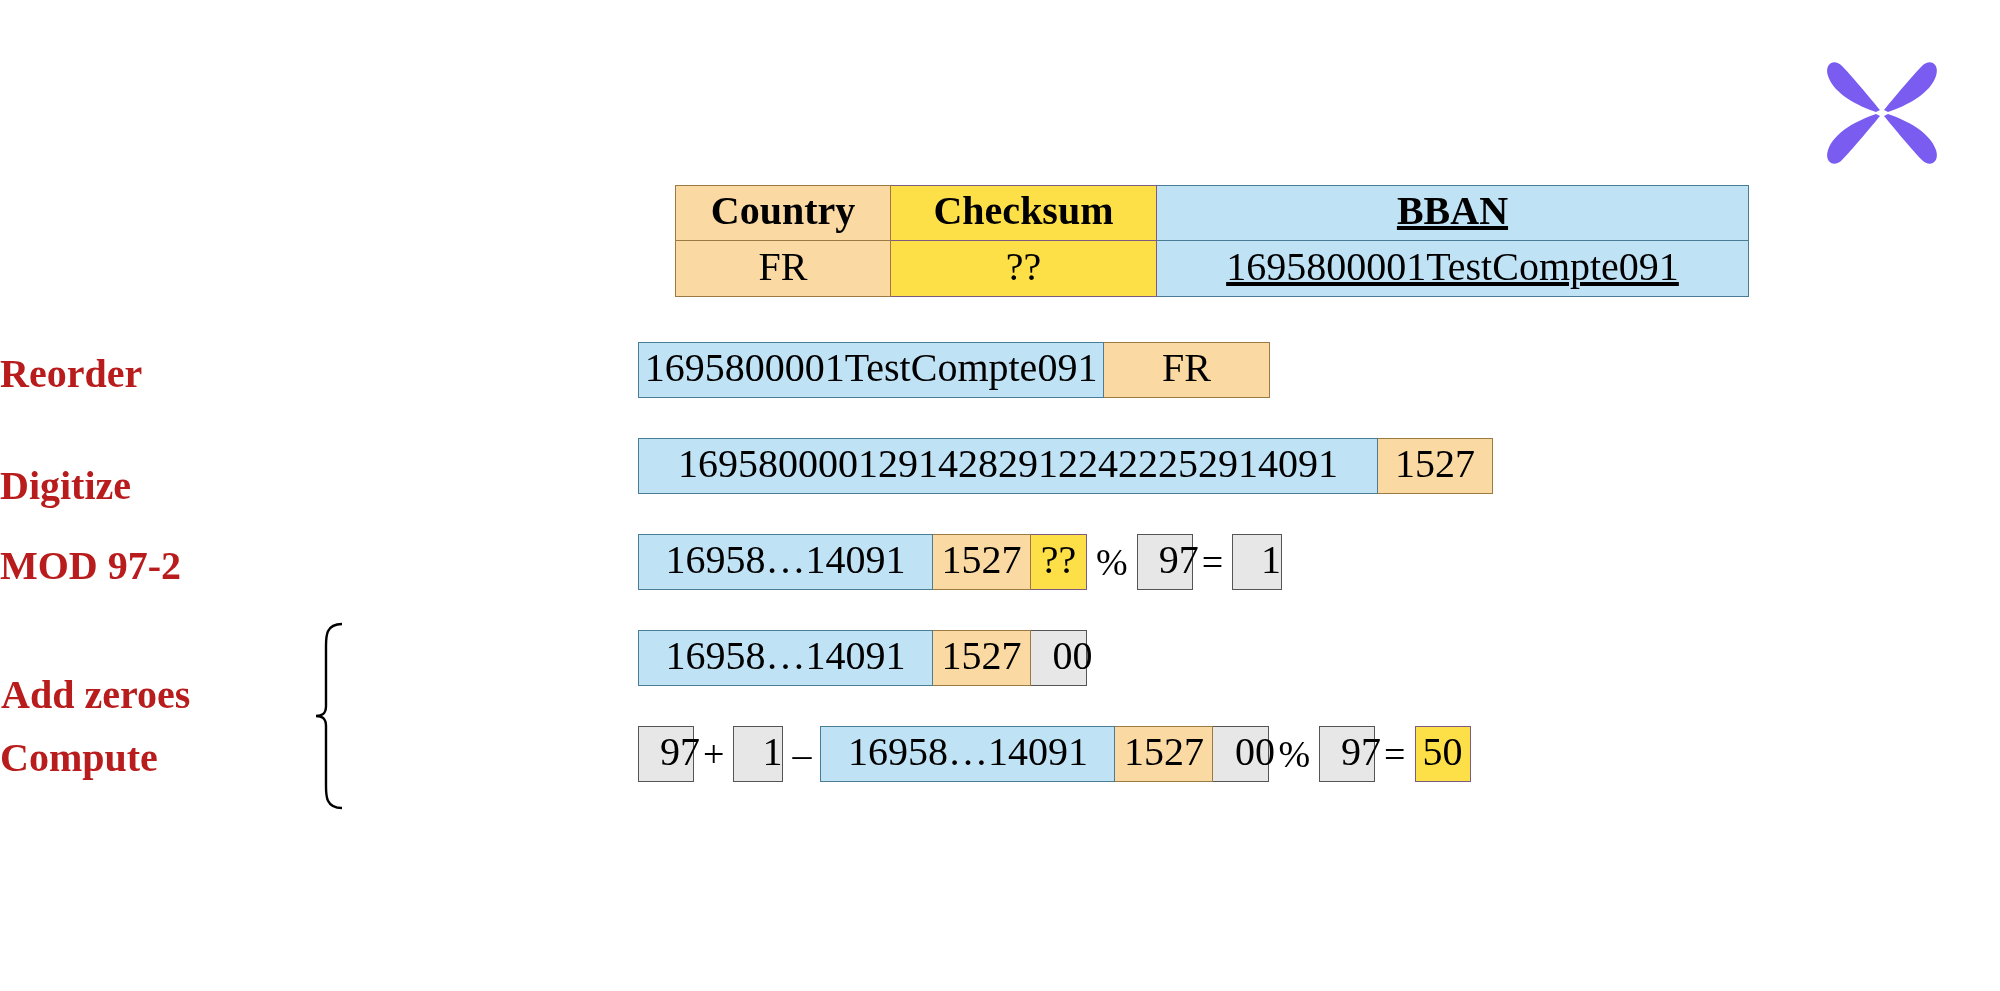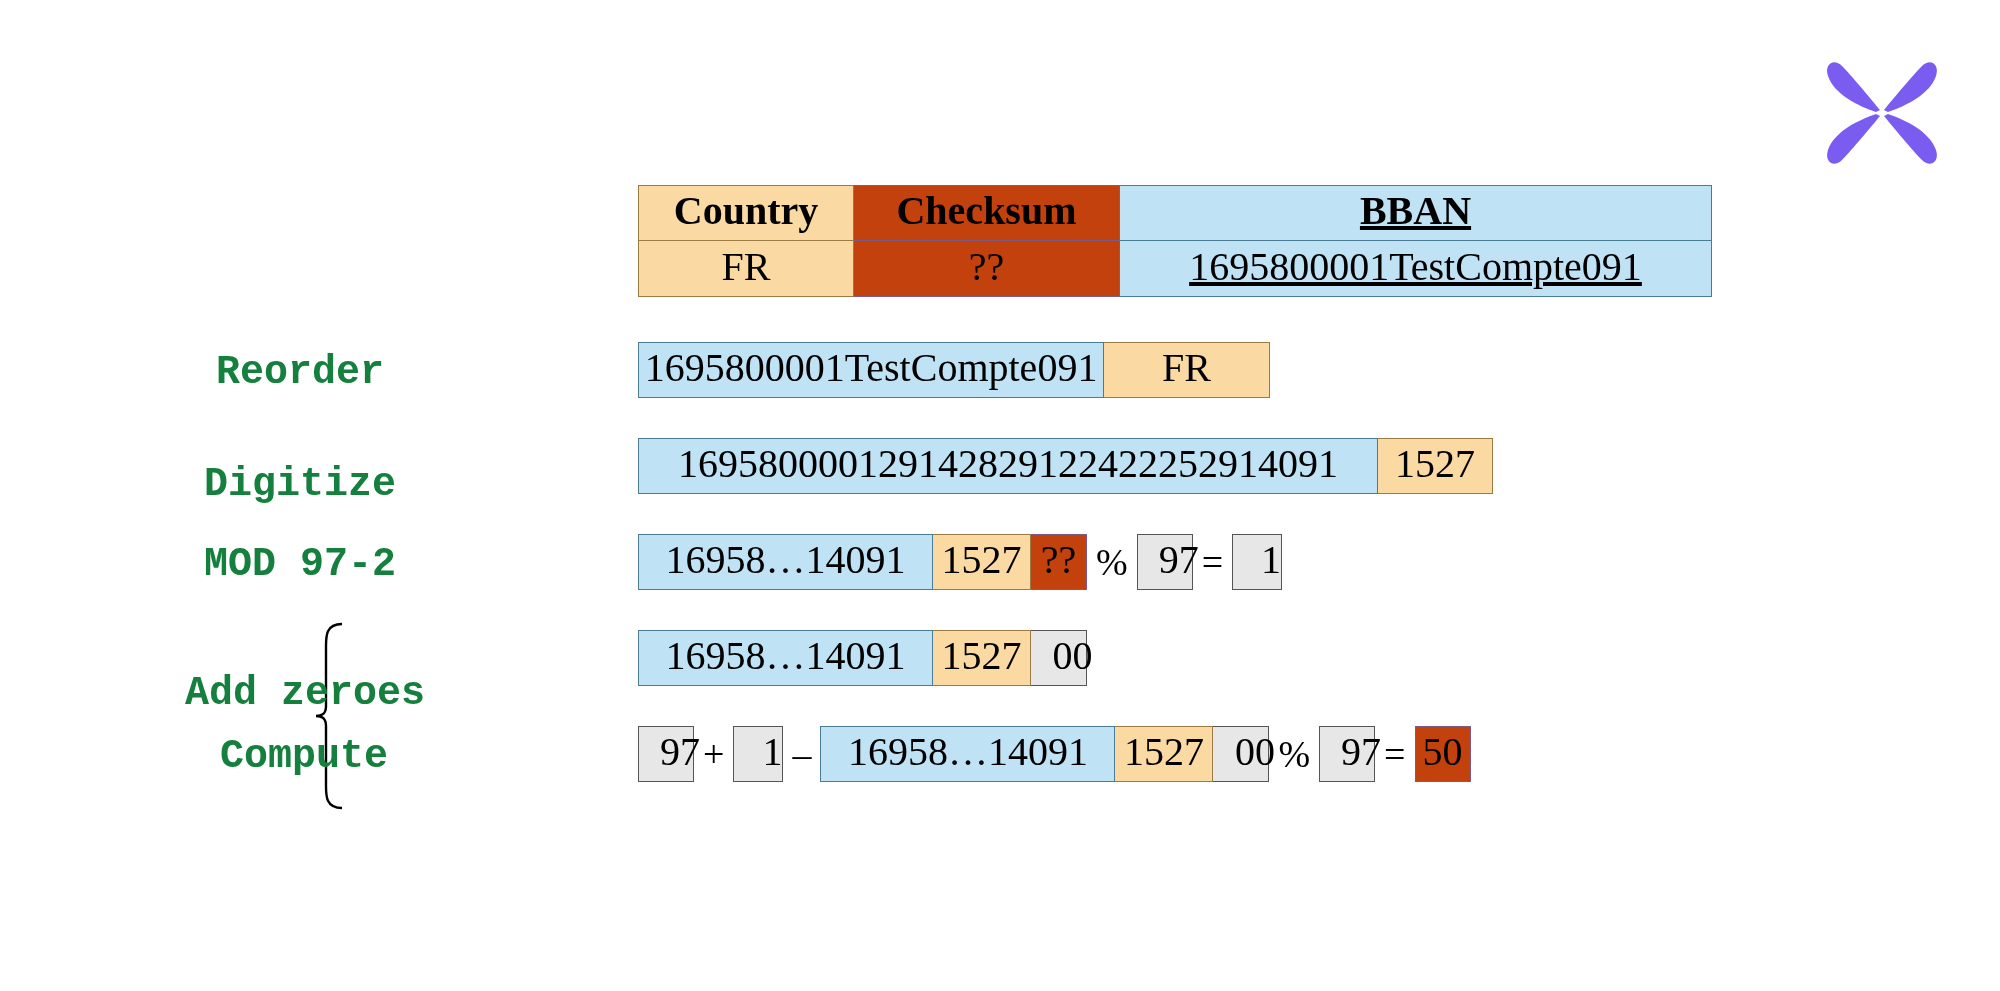--- a/index.html
+++ b/index.html
@@ -18,41 +18,41 @@
   
   .cell{
     border:1.5px solid #4a4a4a;
     display:flex; align-items:center; justify-content:center;
     font-size:40px; line-height:1; color:#000;
     white-space:pre; padding:2px 10px 6px;
     height:56px;
   }
   .cell.hdr{ font-weight:bold; }
   .c-orange{ background:#fbd9a3; border-color:#9b7b43; }
-  .c-purple{ background:#c2410c; border-color:#7d5b82; }
+  .c-purple{ background:#fde047; border-color:#7d5b82; }
   .c-blue  { background:#bfe2f5; border-color:#4b7c96; }
   .c-grey  { background:#e7e7e7; border-color:#555;padding-left:38px; }
 
   
   #iban-table{
     position:absolute; left:638px; top:185px;
     display:flex; flex-direction:column;
   }
-  #iban-table .trow{ display:flex; }
+  #iban-table .trow{ display:flex;margin-left:37px; }
   #iban-table .trow + .trow .cell{ border-top:none; }
   #iban-table .cell + .cell{ border-left:none; }
   .w-country{ width:216px; }
   .w-check  { width:266px; }
   .w-bban   { width:592px;text-decoration:underline; }
 
   
   .step{ position:absolute; display:flex; align-items:center; }
   .step-label{
-    font-weight:bold; font-size:40px; color:#15803d;
-    text-align:center; white-space:pre;font-family:Liberation Mono, monospace;
+    font-weight:bold; font-size:40px; color:#b91c1c;
+    text-align:left; white-space:pre;
   }
   .expr{ display:flex; align-items:center; }
   .op{ font-size:38px; padding:0 9px; color:#000; line-height:1; }
 
   
   #brace{ position:absolute; left:312px; top:622px; width:34px; height:188px; }
 </style>
 </head>
 <body>
 

